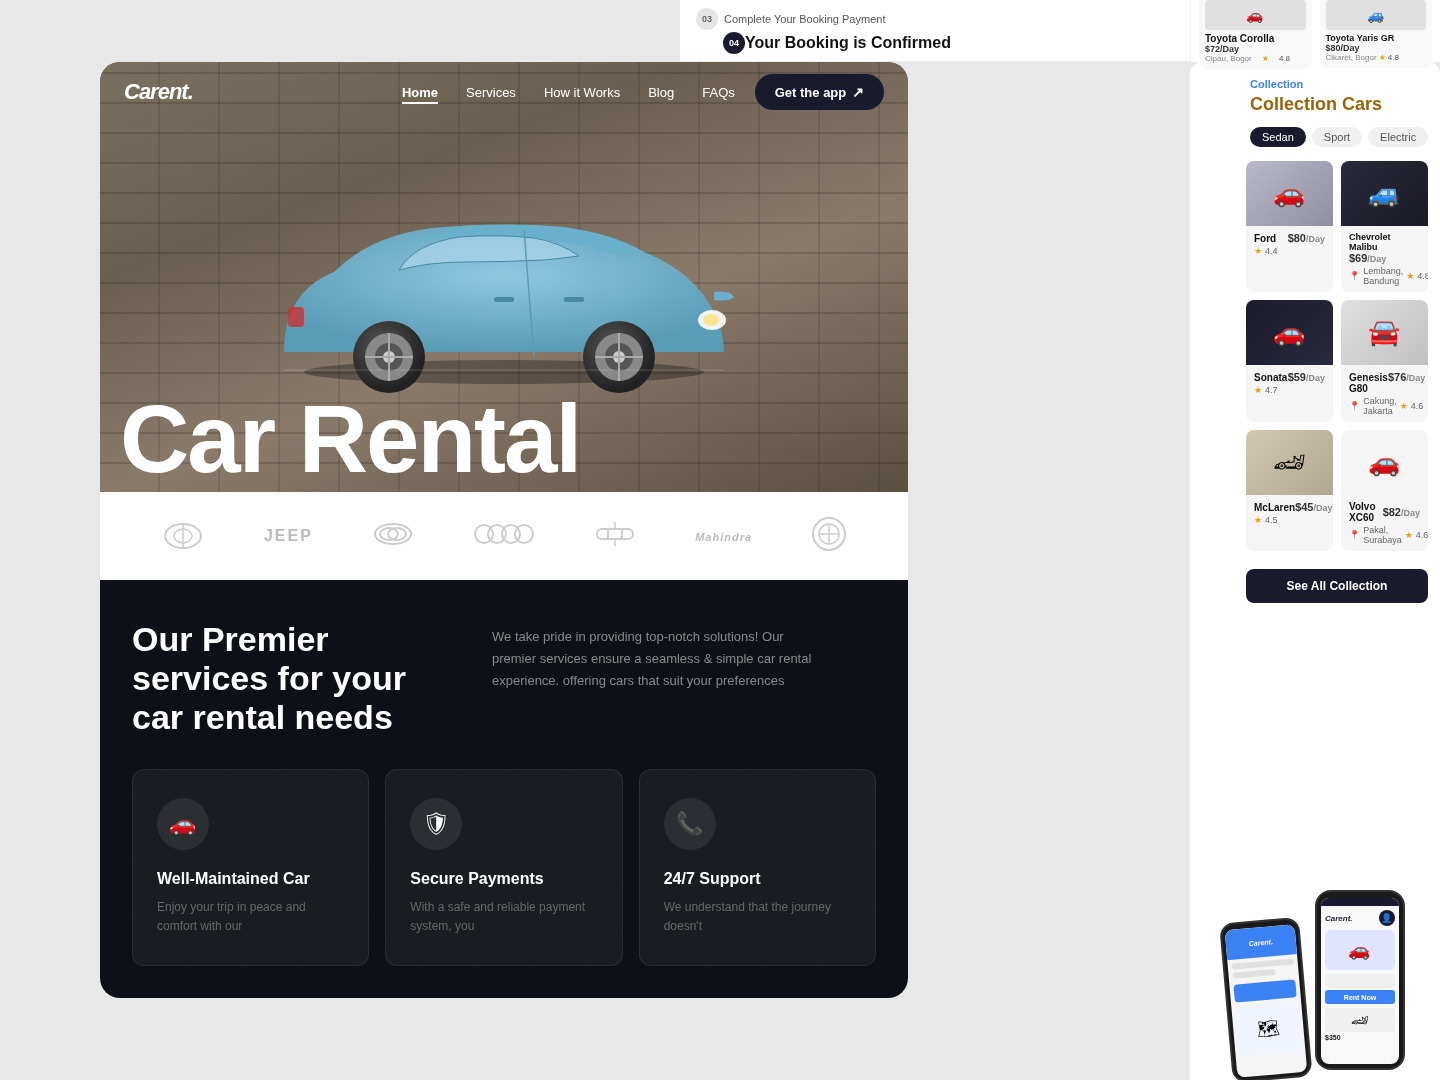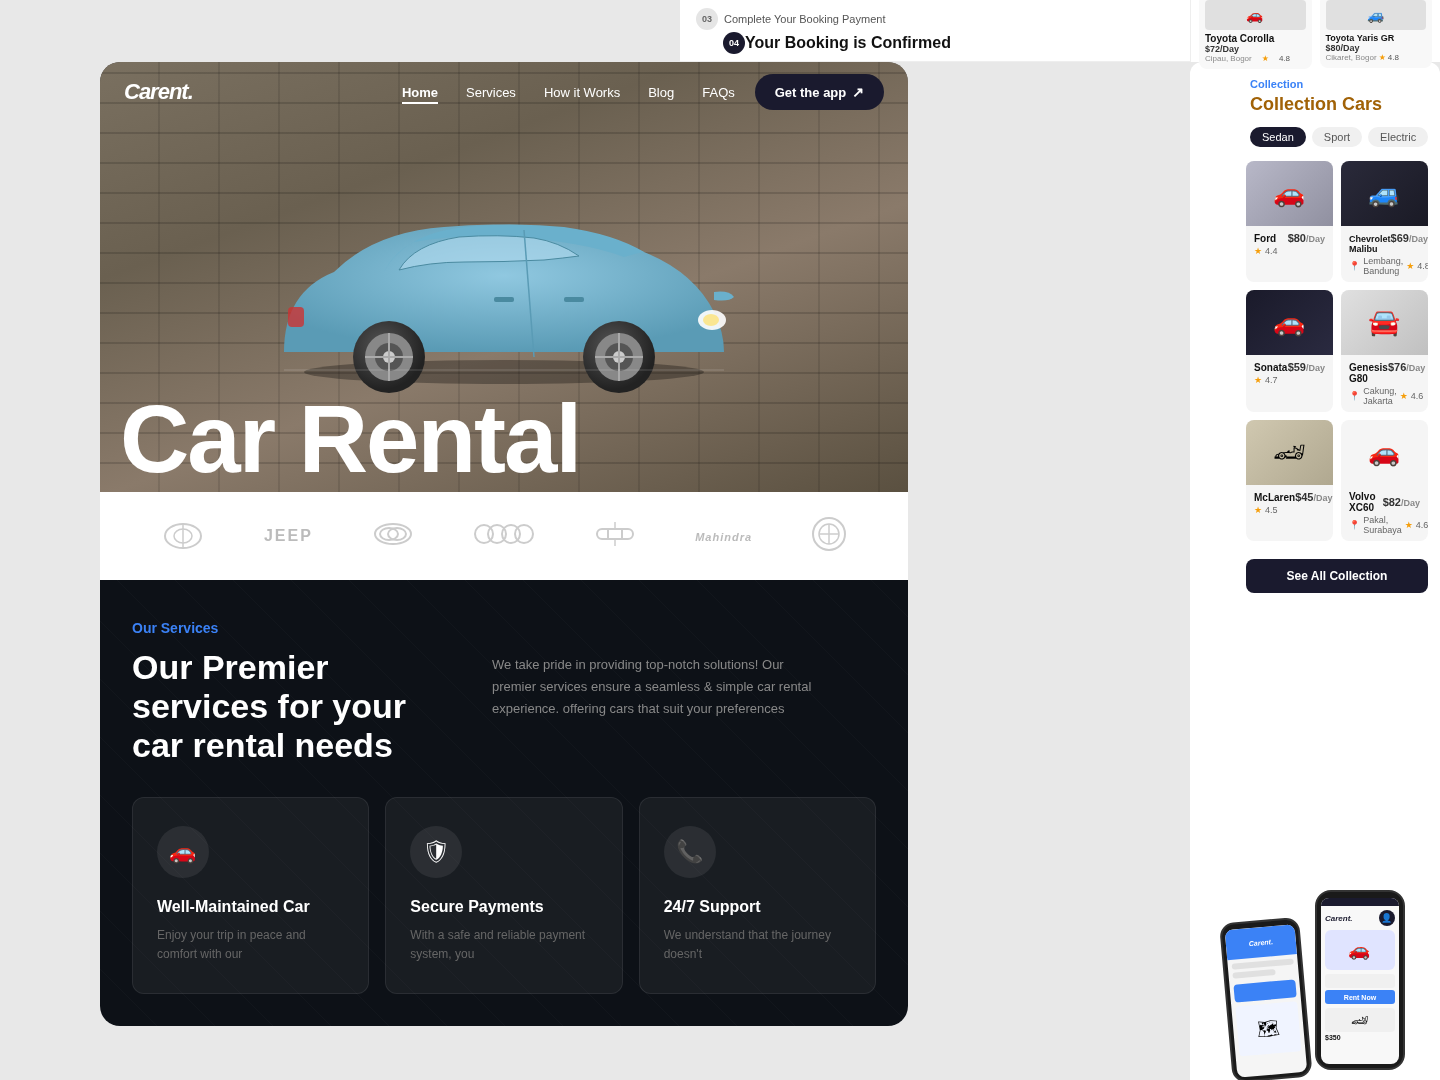--- a/index.html
+++ b/index.html
@@ -532,21 +532,20 @@
         <circle cx="18" cy="18" r="16" fill="none" stroke="#ccc" stroke-width="2"></circle>
         <circle cx="18" cy="18" r="10" fill="none" stroke="#ccc" stroke-width="1.5"></circle>
         <line x1="18" y1="8" x2="18" y2="28" stroke="#ccc" stroke-width="1.5"></line>
         <line x1="8" y1="18" x2="28" y2="18" stroke="#ccc" stroke-width="1.5"></line>
       </svg>
     </div>
   </div>
 
   <div class="services-section">
     <div class="services-bg-lines"></div>
-    <div class="services-tag">Our Services</div>
     <div class="services-header">
       <h2 class="services-title">Our Premier services for your car rental needs</h2>
       <p class="services-desc">We take pride in providing top-notch solutions! Our premier services ensure a seamless &amp; simple car rental experience. offering cars that suit your preferences</p>
     </div>
     <div class="services-cards">
 
       <div class="service-card">
         <div class="service-icon-wrap">
           <span class="service-icon">🚗</span>
         </div>
@@ -597,21 +596,21 @@
           <div class="car-card-rating">
             <span class="star">★</span>
             <span>4.4</span>
           </div>
         </div>
       </div>
 
       <div class="car-card">
         <div style="width:100%;height:65px;background:linear-gradient(135deg,#2a2a3a,#1a1a25);display:flex;align-items:center;justify-content:center;font-size:26px;">🚙</div>
         <div class="car-card-body">
-          <div style="display:flex;justify-content:space-between;align-items:baseline;">
+          <div style="display:flex;justify-content:space-between;align-items:baseline;flex-direction:column;">
             <span class="car-card-name" style="font-size:9px;">Chevrolet Malibu</span>
             <span class="car-card-price"><span>$69</span><span style="font-size:9px;color:#888;">/Day</span></span>
           </div>
           <div class="car-card-rating">
             <span style="font-size:9px;color:#888;">📍</span>
             <span style="font-size:9px;color:#666;">Lembang, Bandung</span>
             <span class="star">★</span>
             <span>4.8</span>
           </div>
         </div>

